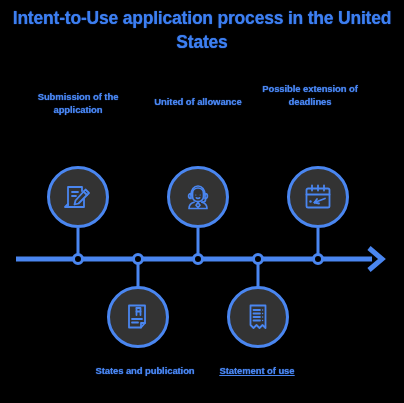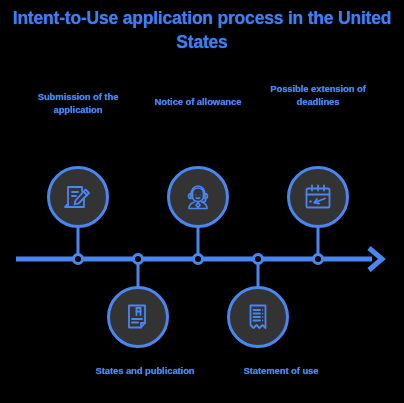--- a/index.html
+++ b/index.html
@@ -124,38 +124,38 @@
         <path d="M24 13.5 C25.6 13.5 26.4 14.6 26.4 16 C26.4 17.4 25.6 18.5 24 18.5 Z"></path>
         <path d="M24.5 18.5 L24.5 20 C24.5 21.3 23 22.2 21 22.2"></path>
         <circle cx="14.8" cy="15" r="0.6" fill="#4a86f0" stroke="none"></circle>
         <circle cx="19.2" cy="15" r="0.6" fill="#4a86f0" stroke="none"></circle>
         <path d="M15.3 17.8 C16 18.6 18 18.6 18.7 17.8"></path>
         <path d="M13 22.2 C9.5 23.2 8 25 8 28.5 L26 28.5 C26 25 24.5 23.2 21 22.2"></path>
         <path d="M17 22.5 L15 25.2 L17 27.5 L19 25.2 Z"></path>
       </svg>
     </span>
   </div>
-  <div class="label" style="left:133px; top:96px;">Notice of allowance</div>
+  <div class="label" style="left:133px; top:96px;">United of allowance</div>
 
   <div class="node" style="left:287px; top:166px;">
     <span>
       <svg width="34" height="34" viewBox="0 0 34 34" fill="none" stroke="#4a86f0" stroke-width="1.8" stroke-linecap="round" stroke-linejoin="round">
         <rect x="5.5" y="8.5" width="23" height="19" rx="1.6"></rect>
         <path d="M5.5 14.5 L28.5 14.5"></path>
         <path d="M11 5.5 L11 10.5"></path>
         <path d="M17 5.5 L17 10.5"></path>
         <path d="M23 5.5 L23 10.5"></path>
         <path d="M24 18.5 L13.5 22.5"></path>
         <path d="M13.5 22.5 L18 23.5"></path>
         <path d="M13.5 22.5 L16 19"></path>
         <circle cx="9.5" cy="21.5" r="1.2" fill="#4a86f0" stroke="none"></circle>
       </svg>
     </span>
   </div>
-  <div class="label" style="left:253px; top:83px;">Possible extension of deadlines</div>
+  <div class="label" style="left:245px; top:83px;">Possible extension of deadlines</div>
 
   <div class="node" style="left:107px; top:286px;">
     <span>
       <svg width="34" height="34" viewBox="0 0 34 34" fill="none" stroke="#4a86f0" stroke-width="1.8" stroke-linecap="round" stroke-linejoin="round">
         <path d="M8 5.5 L24 5.5 L24 23 L20 27.5 L8 27.5 Z"></path>
         <path d="M24 23 L20 23 L20 27.5"></path>
         <path d="M15.5 8 L15.5 15"></path>
         <path d="M15.5 8 L19.5 8 L19.5 15"></path>
         <path d="M15.5 11.5 L19.5 11.5"></path>
         <path d="M11 19 L21 19"></path>
@@ -173,15 +173,15 @@
         <path d="M12.5 13.5 L19 13.5"></path>
         <path d="M12.5 17 L19 17"></path>
         <path d="M12.5 20.5 L19 20.5"></path>
         <circle cx="21.6" cy="10" r="0.7" fill="#4a86f0" stroke="none"></circle>
         <circle cx="21.6" cy="13.5" r="0.7" fill="#4a86f0" stroke="none"></circle>
         <circle cx="21.6" cy="17" r="0.7" fill="#4a86f0" stroke="none"></circle>
         <circle cx="21.6" cy="20.5" r="0.7" fill="#4a86f0" stroke="none"></circle>
       </svg>
     </span>
   </div>
-  <div class="label" style="left:216px; top:365px;">Statement of use</div>
+  <div class="label" style="left:192px; top:365px;text-decoration:underline;">Statement of use</div>
 
 </div>
 
 </body></html>

